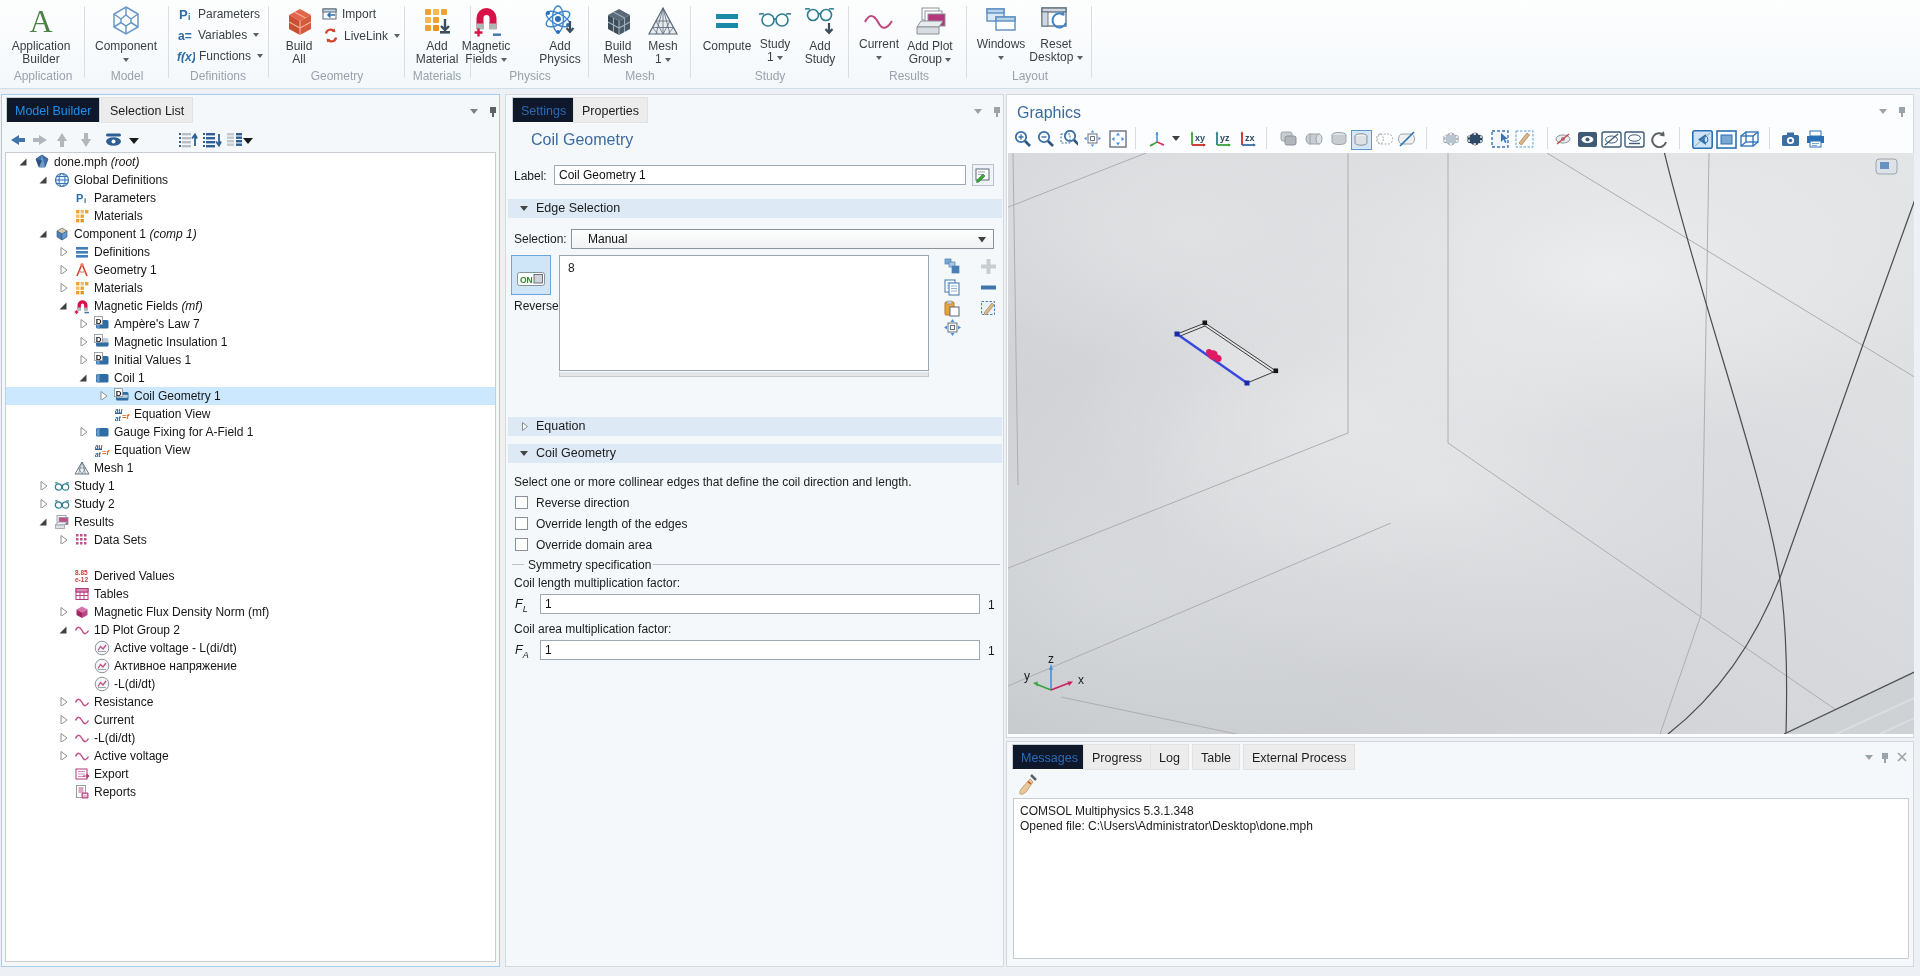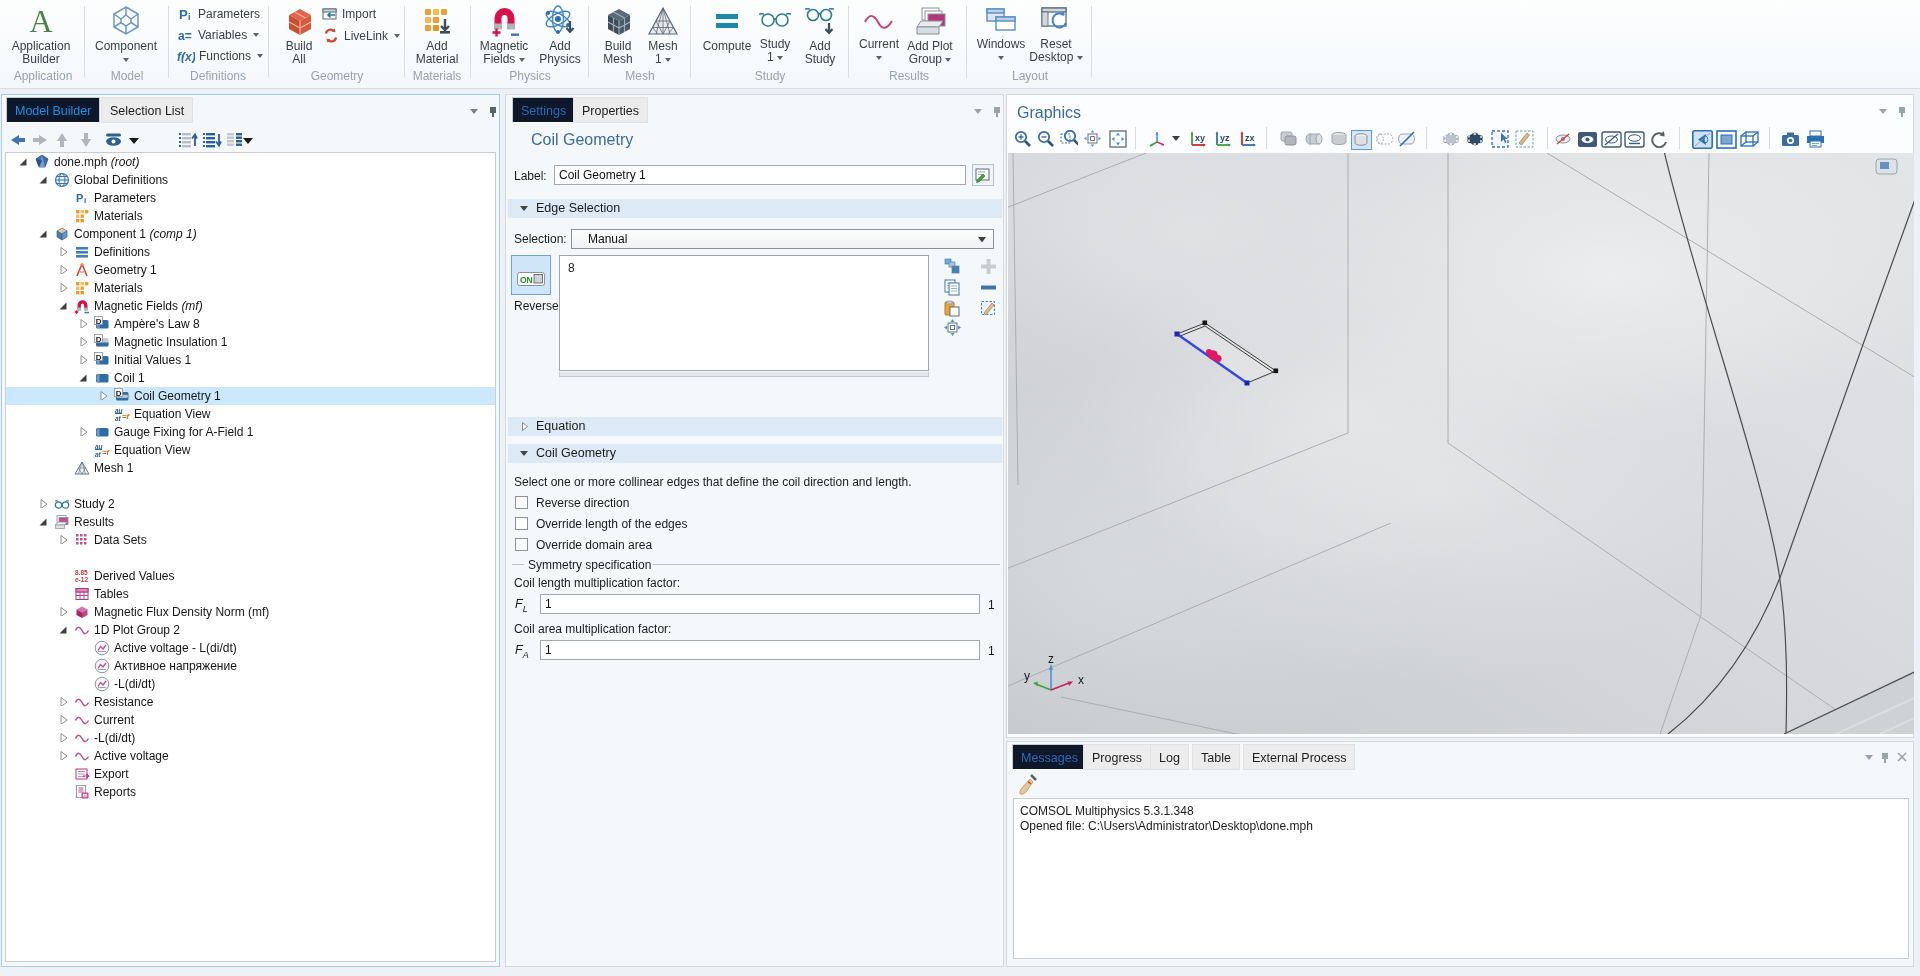--- a/index.html
+++ b/index.html
@@ -133,21 +133,21 @@
           <rect x="12" y="12" width="6" height="6" rx="1"></rect>
           <rect x="4" y="20" width="6" height="6" rx="1"></rect>
           <rect x="12" y="20" width="6" height="6" rx="1" fill="#e8941a"></rect>
         </g>
         <path d="M24 14 L24 24 M20 21 L24 25 L28 21" stroke="#3c4d5c" stroke-width="2.4" fill="none"></path>
         <rect x="19" y="26" width="10" height="2.6" fill="#3c4d5c"></rect>
       </svg>
       <div>Add</div>
       <div>Material</div>
     </div>
-    <div class="rbtn" style="left:462px;width:84px">
+    <div class="rbtn" style="left:444px;width:84px">
       <svg class="ric" width="32" height="32" viewBox="0 0 32 32" style="">
         <path d="M10 24 L10 13 a6.5 6.5 0 0 1 13 0 L23 24" fill="none" stroke="#d81148" stroke-width="7"></path>
         <rect x="6.5" y="18.5" width="7.2" height="6" fill="#adb8b4"></rect>
         <rect x="19.3" y="18.5" width="7.2" height="6" fill="#adb8b4"></rect>
         <path d="M8.5 23.5 L8.5 31.5 M4.5 27.5 L12.5 27.5" stroke="#d81148" stroke-width="2.4"></path>
         <rect x="23" y="28.5" width="8" height="2.4" fill="#3f74ad"></rect>
       </svg>
       <div>Magnetic</div>
       <div>Fields <span class="dd" style="margin:0"></span></div>
     </div>
@@ -434,21 +434,21 @@
       <div class="trow" style="top:162px">
         <svg class="exp" width="11" height="12" style="left:72px;top:3px">
           <path d="M3 1.5 L9 6 L3 10.5 Z" fill="#fdfdfd" stroke="#8f8f8f"></path>
         </svg>
         <span class="tico" style="left:88px;top:1px"><svg width="16" height="16" viewBox="0 0 16 16">
             <rect x="2" y="4" width="12.5" height="8.5" rx="1.5" fill="#2e6da4"></rect>
             <path d="M5.5 4 a3 4.25 0 0 0 0 8.5" fill="#6b9cce"></path>
             <rect x="0.5" y="0.5" width="8" height="8" fill="#fff" stroke="#8a9199" stroke-width="0.8"></rect>
             <text x="1.8" y="7.6" font-size="8" font-weight="bold" fill="#1a1a1a">D</text>
           </svg></span>
-        <span class="lbl" style="left:108px">Ampère's Law 8</span>
+        <span class="lbl" style="left:108px">Ampère's Law 7</span>
       </div>
       <div class="trow" style="top:180px">
         <svg class="exp" width="11" height="12" style="left:72px;top:3px">
           <path d="M3 1.5 L9 6 L3 10.5 Z" fill="#fdfdfd" stroke="#8f8f8f"></path>
         </svg>
         <span class="tico" style="left:88px;top:1px"><svg width="16" height="16" viewBox="0 0 16 16">
             <rect x="2" y="4" width="12.5" height="8.5" rx="1.5" fill="#c3ccd4"></rect>
             <path d="M2 8.5 L14.5 8.5 L14.5 11 a1.5 1.5 0 0 1 -1.5 1.5 L3.5 12.5 a1.5 1.5 0 0 1 -1.5 -1.5 Z" fill="#2e6da4"></path>
             <rect x="0.5" y="0.5" width="8" height="8" fill="#fff" stroke="#8a9199" stroke-width="0.8"></rect>
             <text x="1.8" y="7.6" font-size="8" font-weight="bold" fill="#1a1a1a">D</text>
@@ -516,20 +516,34 @@
             <text x="8" y="12.5" font-size="7.5" font-weight="bold" fill="#e8610a" font-style="italic">=f</text>
           </svg></span>
         <span class="lbl" style="left:108px">Equation View</span>
       </div>
       <div class="trow" style="top:306px">
         <span class="tico" style="left:68px;top:1px"><svg width="16" height="16" viewBox="0 0 16 16">
             <path d="M8 2 L15 14 L1 14 Z" fill="#eef1f4" stroke="#5a6a78" stroke-width="0.9"></path>
             <path d="M4.5 8 L11.5 8 M8 2 L4.5 14 M8 2 L11.5 14 M4.5 8 L8 14 M11.5 8 L8 14" stroke="#5a6a78" stroke-width="0.6" fill="none"></path>
           </svg></span>
         <span class="lbl" style="left:88px">Mesh 1</span>
+      </div>
+      <div class="trow" style="top:324px">
+        <svg class="exp" width="11" height="12" style="left:32px;top:3px">
+          <path d="M3 1.5 L9 6 L3 10.5 Z" fill="#fdfdfd" stroke="#8f8f8f"></path>
+        </svg>
+        <span class="tico" style="left:48px;top:1px"><svg width="16" height="16" viewBox="0 0 16 16">
+            <g fill="none" stroke="#2e7d8f" stroke-width="1.2">
+              <circle cx="4.5" cy="9" r="3.2"></circle>
+              <circle cx="11.5" cy="9" r="3.2"></circle>
+              <path d="M7.5 8.2 a2 1.6 0 0 1 1.4 0"></path>
+              <path d="M1 5 a4.5 3.5 0 0 1 2.8 0 M15 5 a4.5 3.5 0 0 0-2.8 0"></path>
+            </g>
+          </svg></span>
+        <span class="lbl" style="left:68px">Study 1</span>
       </div>
       <div class="trow" style="top:342px">
         <svg class="exp" width="11" height="12" style="left:32px;top:3px">
           <path d="M3 1.5 L9 6 L3 10.5 Z" fill="#fdfdfd" stroke="#8f8f8f"></path>
         </svg>
         <span class="tico" style="left:48px;top:1px"><svg width="16" height="16" viewBox="0 0 16 16">
             <g fill="none" stroke="#2e7d8f" stroke-width="1.2">
               <circle cx="4.5" cy="9" r="3.2"></circle>
               <circle cx="11.5" cy="9" r="3.2"></circle>
               <path d="M7.5 8.2 a2 1.6 0 0 1 1.4 0"></path>

